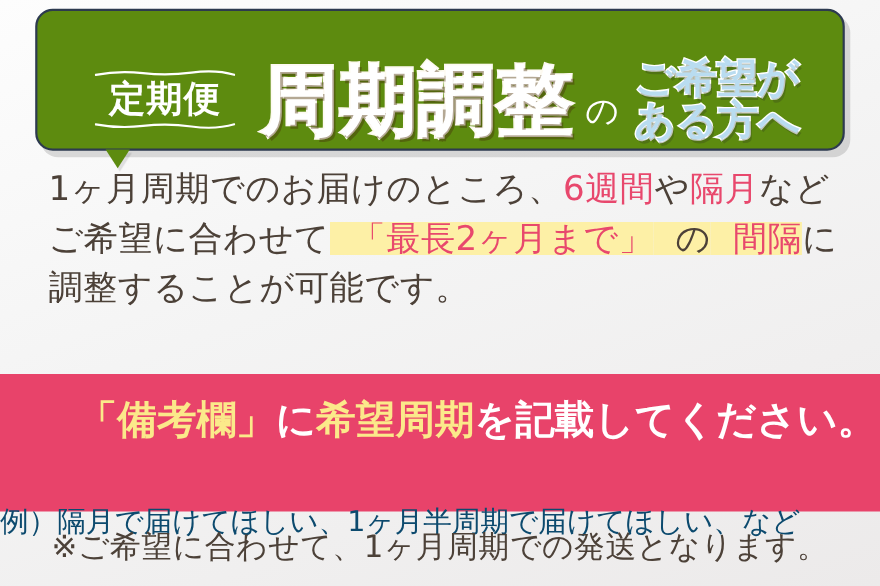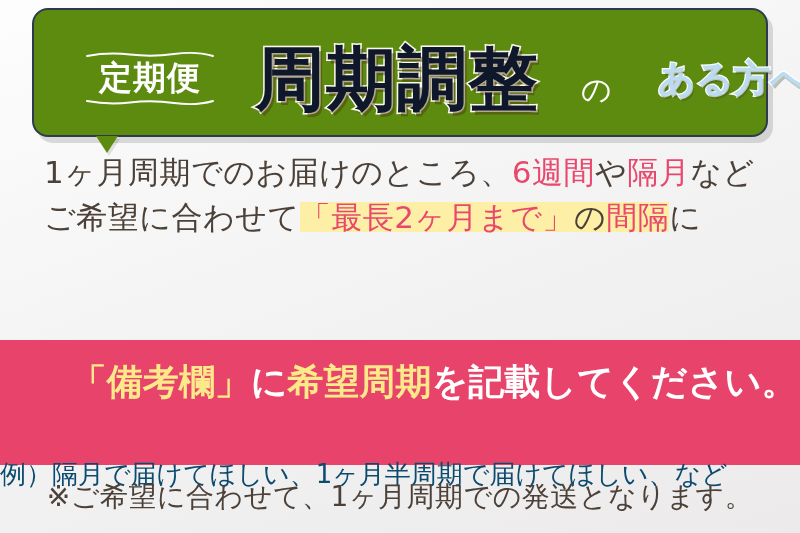--- a/index.html
+++ b/index.html
@@ -40,26 +40,25 @@
     width: 0;
     height: 0;
     border-left: 11px solid transparent;
     border-right: 11px solid transparent;
     border-top: 17px solid #5d8b0f;
     filter: drop-shadow(2px 3px 0 rgba(0,0,0,0.10));
   }
 
   .header-inner {
     position: absolute;
-    left: 0; top: 4px;
+    left: 0; top: 16px;
     width: 736px; height: 129px;
     display: flex;
     align-items: center;
     justify-content: flex-start;
-    gap: 32px;
   }
 
   
   .teikibin-wrap {
     position: relative;
     margin-left: 52px;
     display: flex;
     flex-direction: column;
     align-items: center;
     justify-content: center;
@@ -75,24 +74,24 @@
   }
   .wave {
     width: 128px;
     height: 7px;
     overflow: hidden;
   }
   .wave svg { display: block; }
 
   
   .main-title {
-    margin-left: 9px;
+    margin-left: 24px;
     font-size: 70px;
     font-weight: bold;
-    color: #0f172a;
+    color: #ffffff;
     letter-spacing: 1px;
     line-height: 1;
     white-space: nowrap;
     -webkit-text-stroke: 3px #fdfaf0;
     paint-order: stroke fill;
     text-shadow:
       3px 4px 0 rgba(70,45,10,0.40);
   }
   .no-particle {
     margin-left: 10px;
@@ -135,20 +134,21 @@
     font-size: 31px;
     color: #4c4138;
     letter-spacing: 0.5px;
     line-height: 45px;
     padding-left: 44px;
     white-space: nowrap;
   }
   .em-pink { color: #e8486d; }
   .hl {
     background: linear-gradient(transparent 8%, #fdf0a6 8%, #fdf0a6 92%, transparent 92%);
+    padding-left: 20px;
   }
 
   
   .pink-band {
     position: absolute;
     left: 0;
     top: 340px;
     width: 800px;
     height: 125px;
     background: #e8436a;
@@ -234,32 +234,34 @@
             <path d="M1 2 Q 22 6, 44 3.5 T 88 4 T 127 2" stroke="#ffffff" stroke-width="2" fill="none" stroke-linecap="round"></path>
           </svg>
         </div>
       </div>
 
       <div class="main-title">周期調整</div>
 
       <div class="no-particle">の</div>
 
       <div class="blue-lines">
+        <span>ご希望が</span>
         <span>ある方へ</span>
       </div>
 
     </div>
   </div>
   <div class="header-tail"></div>
 
   <div class="body-block">
     <div class="body-line"><span>1ヶ月周期でのお届けのところ、</span><span class="em-pink">6週間</span><span>や</span><span class="em-pink">隔月</span><span>など</span></div>
 
     <div class="body-line"><span>ご希望に合わせて</span><span class="hl em-pink">「最長2ヶ月まで」</span><span class="hl">の</span><span class="hl em-pink">間隔</span><span>に</span></div>
 
+    <div class="body-line">調整することが可能です。</div>
   </div>
 
   <div class="pink-band"></div>
 
 
   <div class="pink-headline"><span class="y">「備考欄」</span><span>に</span><span class="y">希望周期</span><span>を記載してください。</span></div>
 
   <div class="pink-example">例）隔月で届けてほしい、1ヶ月半周期で届けてほしい、など</div>
 
   <div class="footer-note">※ご希望に合わせて、1ヶ月周期での発送となります。</div>

